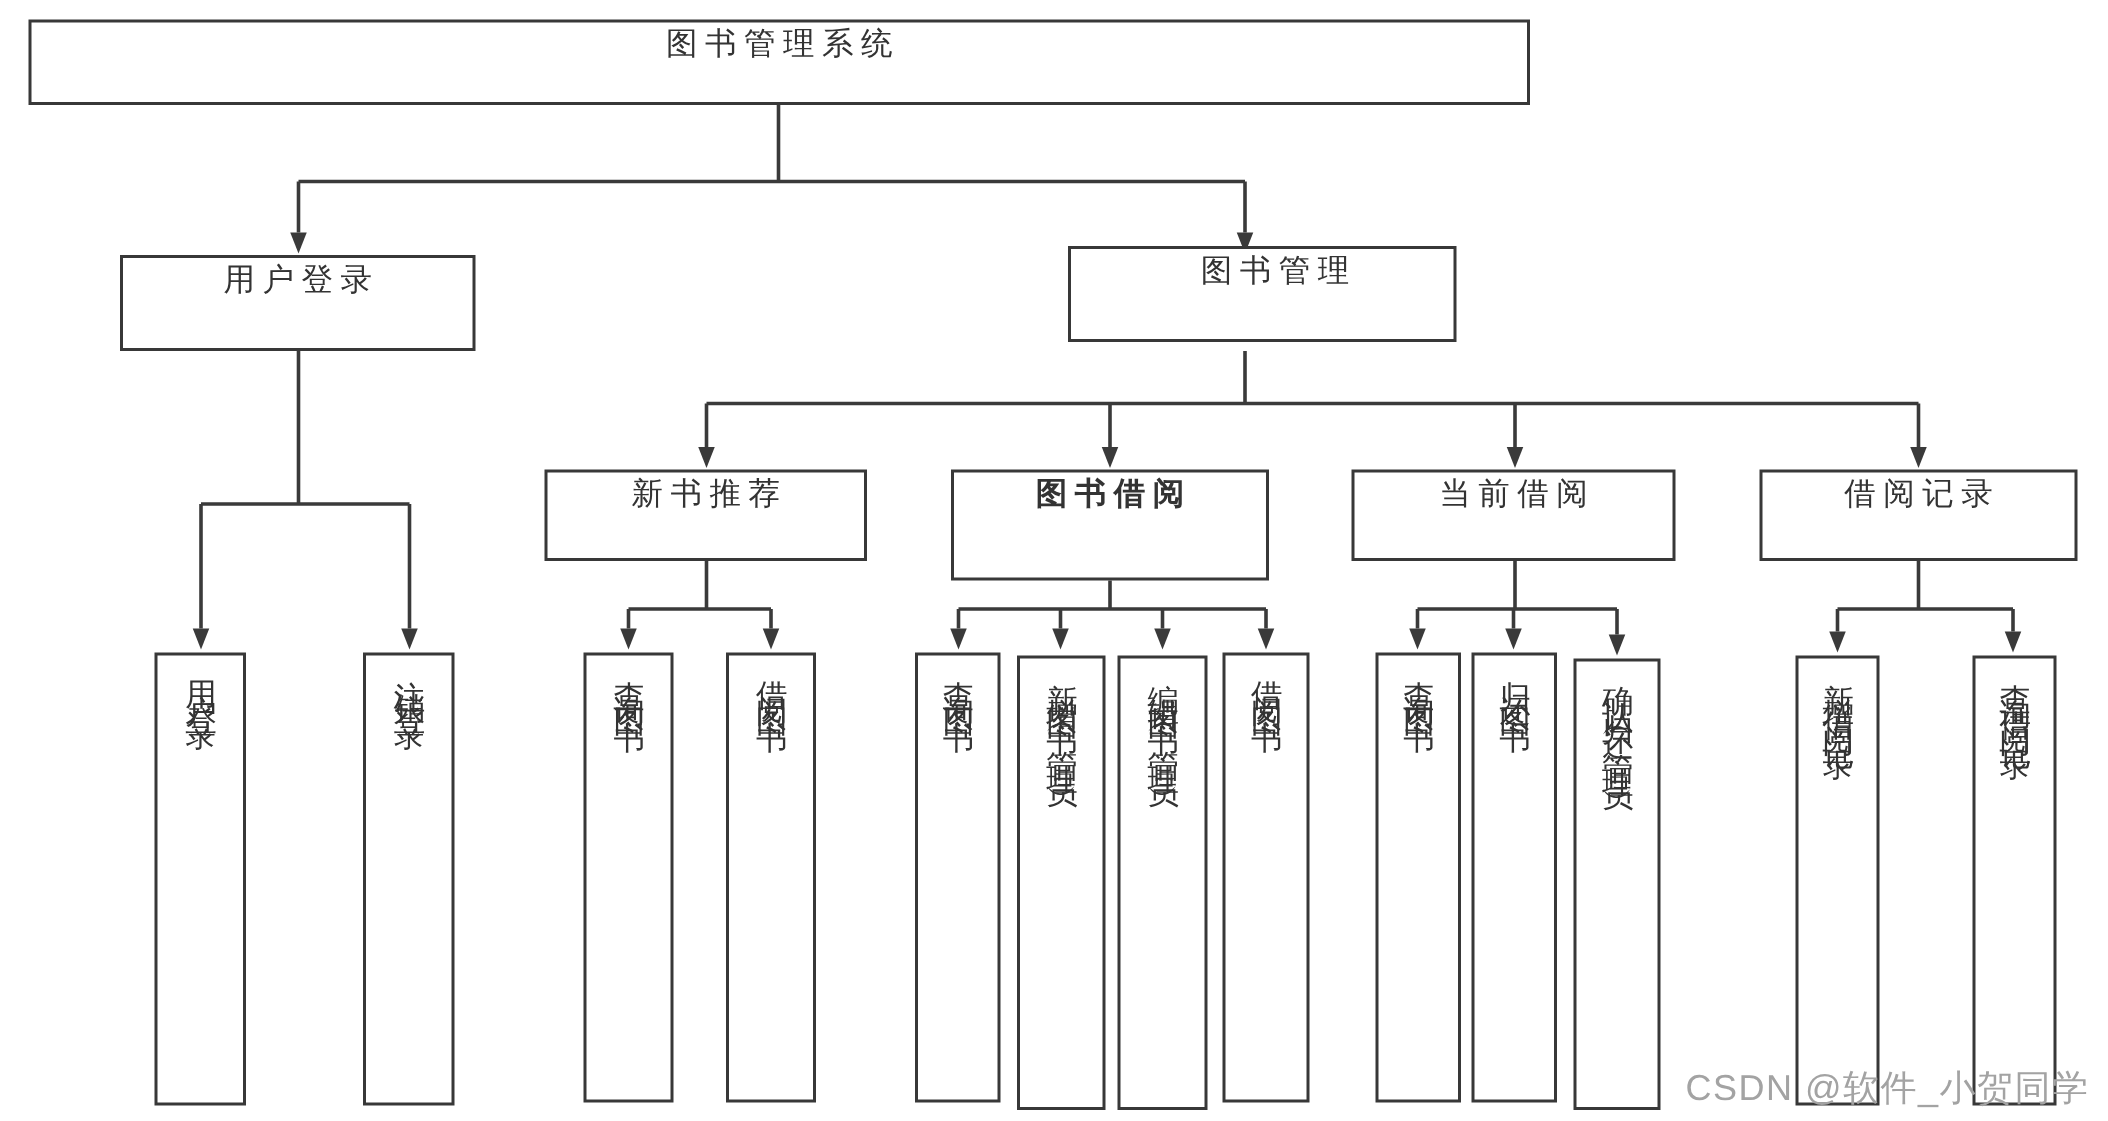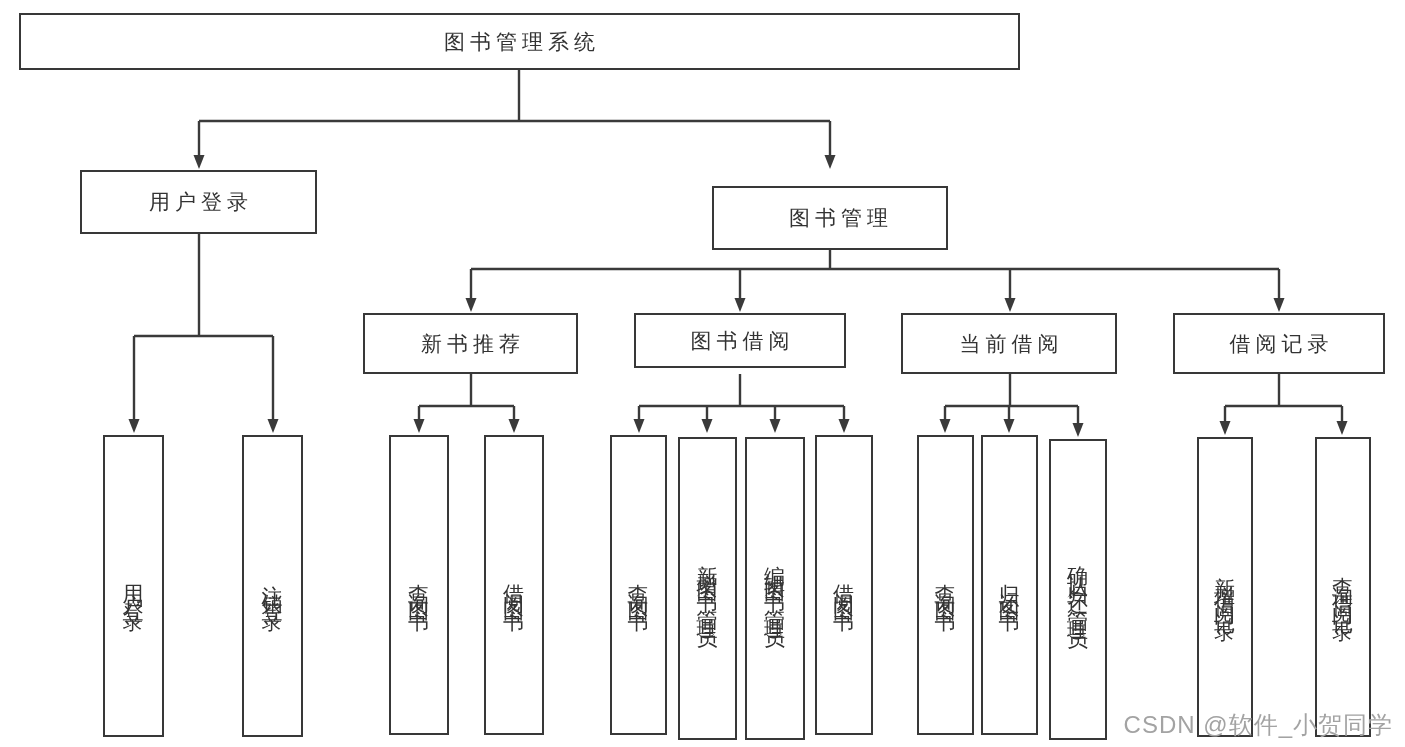--- a/index.html
+++ b/index.html
@@ -24,21 +24,21 @@
     stroke: #3a3a3a;
     stroke-width: 2.4;
     fill: none;
   }
 
   .node {
     position: absolute;
     background: #ffffff;
     border: 2.5px solid #383838;
     display: flex;
-    align-items: center;
+    align-items: flex-start;
     justify-content: center;
     z-index: 2;
     color: #333333;
     font-size: 21px;
     letter-spacing: 5px;
     text-indent: 5px;
     white-space: nowrap;
   }
 
   .node.leaf {
@@ -110,28 +110,28 @@
     <line class="ln" x1="1342" y1="406" x2="1342" y2="421" marker-end="url(#arrowhead)"></line>
   </svg>
 
   <div class="node" style="left:19px; top:13px; width:1001px; height:57px;">
     <span>图书管理系统</span>
   </div>
 
   <div class="node" style="left:80px; top:170px; width:237px; height:64px;">
     <span>用户登录</span>
   </div>
-  <div class="node" style="left:712px; top:186px; width:236px; height:64px;padding-left:17px;">
+  <div class="node" style="left:712px; top:164px; width:259px; height:64px;padding-left:17px;">
     <span>图书管理</span>
   </div>
 
   <div class="node" style="left:363px; top:313px; width:215px; height:61px;font-family:Liberation Mono, monospace;">
     <span>新书推荐</span>
   </div>
-  <div class="node" style="left:634px; top:313px; width:212px; height:55px;">
+  <div class="node" style="left:634px; top:313px; width:212px; height:74px;font-weight:bold;">
     <span>图书借阅</span>
   </div>
   <div class="node" style="left:901px; top:313px; width:216px; height:61px;">
     <span>当前借阅</span>
   </div>
   <div class="node" style="left:1173px; top:313px; width:212px; height:61px;">
     <span>借阅记录</span>
   </div>
 
   <div class="node leaf" style="left:103px; top:435px; width:61px; height:302px;">

